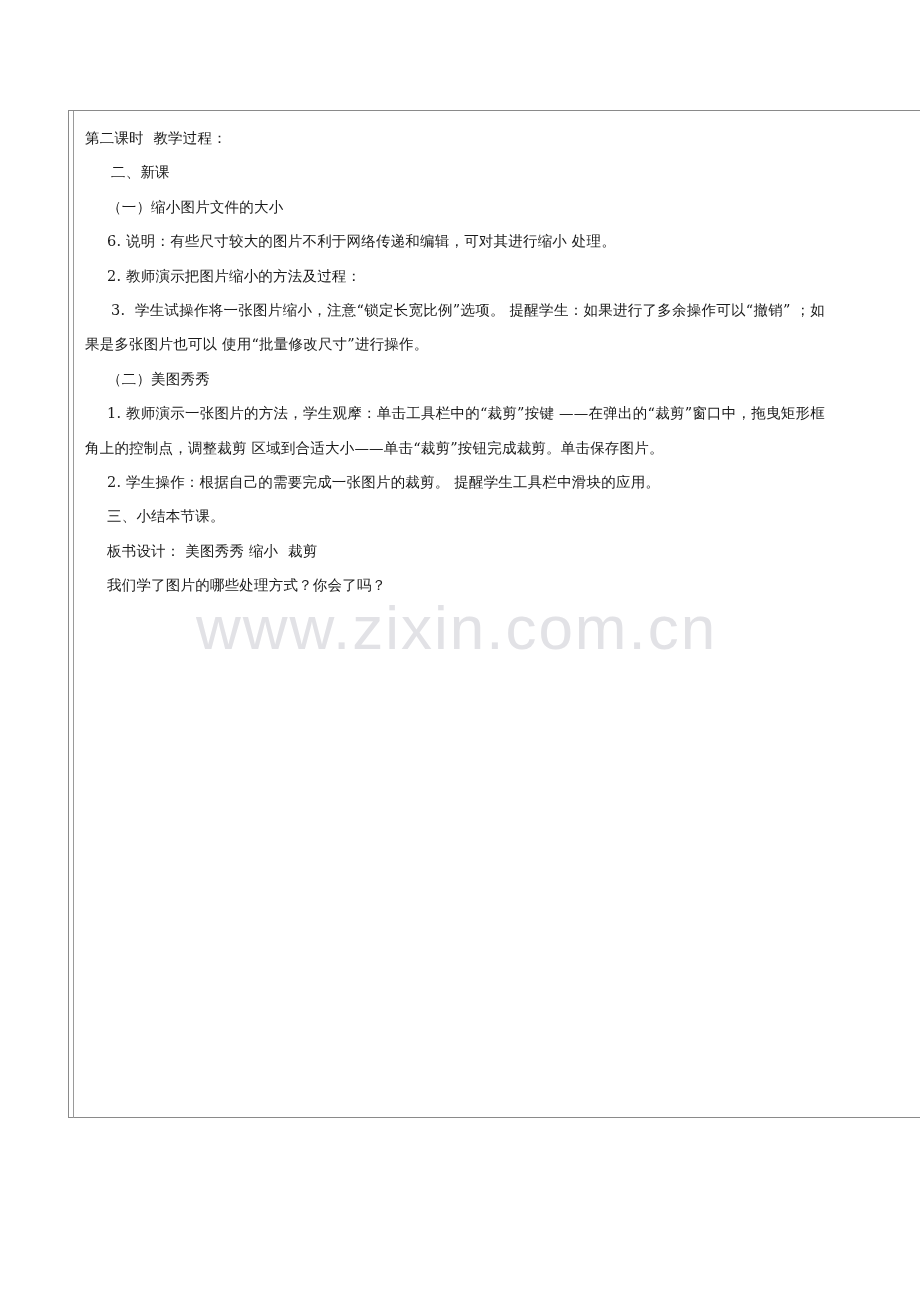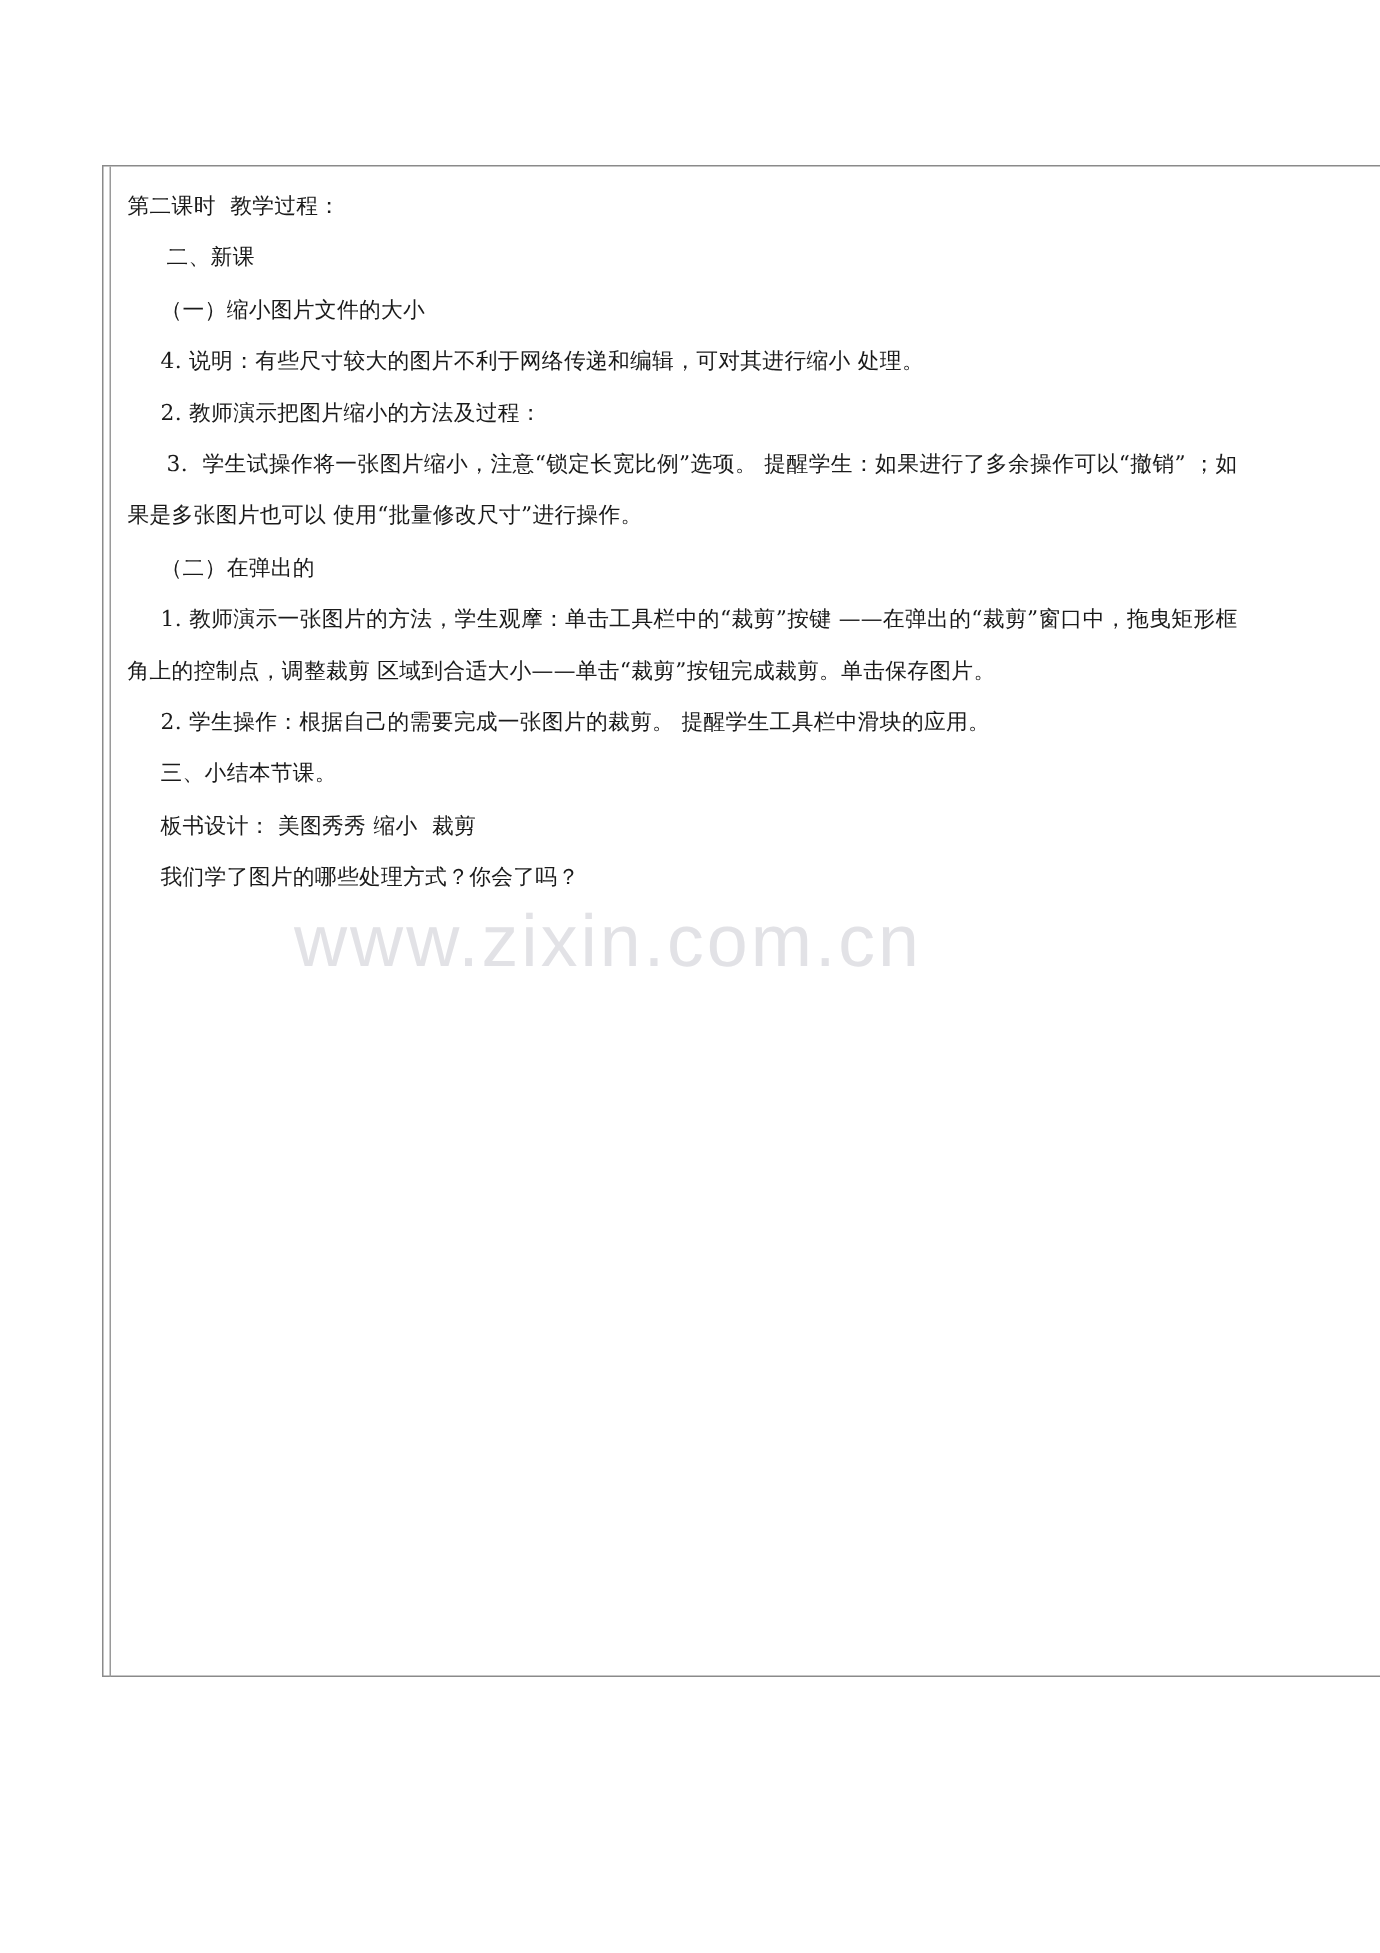--- a/index.html
+++ b/index.html
@@ -75,21 +75,21 @@
   p.hang-sm { padding-left: 0; text-indent: 22px; }
 
   
   #watermark {
     position: absolute;
     left: 196px;
     top: 600px;
     width: 500px;
     z-index: 1;
     font-family: "Liberation Sans", sans-serif;
-    font-size: 49px;
+    font-size: 62px;
     line-height: 56px;
     letter-spacing: 2px;
     color: #e2e2e6;
     white-space: nowrap;
     pointer-events: none;
     user-select: none;
   }
 </style>
 </head>
 <body>
@@ -97,24 +97,24 @@
 <div id="page">
 
   <div id="watermark">www.zixin.com.cn</div>
 
   <div id="doc-table">
     <div id="doc-cell"></div>
     <div id="doc-body">
         <p class="para noindent">第二课时  教学过程：</p>
         <p class="para indent1">二、新课</p>
         <p class="para indent-para">（一）缩小图片文件的大小</p>
-        <p class="para indent-para">4. 说明：有些尺寸较大的图片不利于网络传递和编辑，可对其进行缩小 处理。</p>
+        <p class="para indent-para">6. 说明：有些尺寸较大的图片不利于网络传递和编辑，可对其进行缩小 处理。</p>
         <p class="para indent-para">2. 教师演示把图片缩小的方法及过程：</p>
         <p class="para hang">3.  学生试操作将一张图片缩小，注意“锁定长宽比例”选项。 提醒学生：如果进行了多余操作可以“撤销” ；如果是多张图片也可以 使用“批量修改尺寸”进行操作。</p>
-        <p class="para indent-para">（二）在弹出的</p>
+        <p class="para indent-para">（二）美图秀秀</p>
         <p class="para hang-sm">1. 教师演示一张图片的方法，学生观摩：单击工具栏中的“裁剪”按键 ——在弹出的“裁剪”窗口中，拖曳矩形框角上的控制点，调整裁剪 区域到合适大小——单击“裁剪”按钮完成裁剪。单击保存图片。</p>
         <p class="para indent-para">2. 学生操作：根据自己的需要完成一张图片的裁剪。 提醒学生工具栏中滑块的应用。</p>
         <p class="para indent-para">三、小结本节课。</p>
         <p class="para indent-para">板书设计： 美图秀秀 缩小  裁剪</p>
         <p class="para indent-para">我们学了图片的哪些处理方式？你会了吗？</p>
       </div>
   </div>
 
 </div>
 

